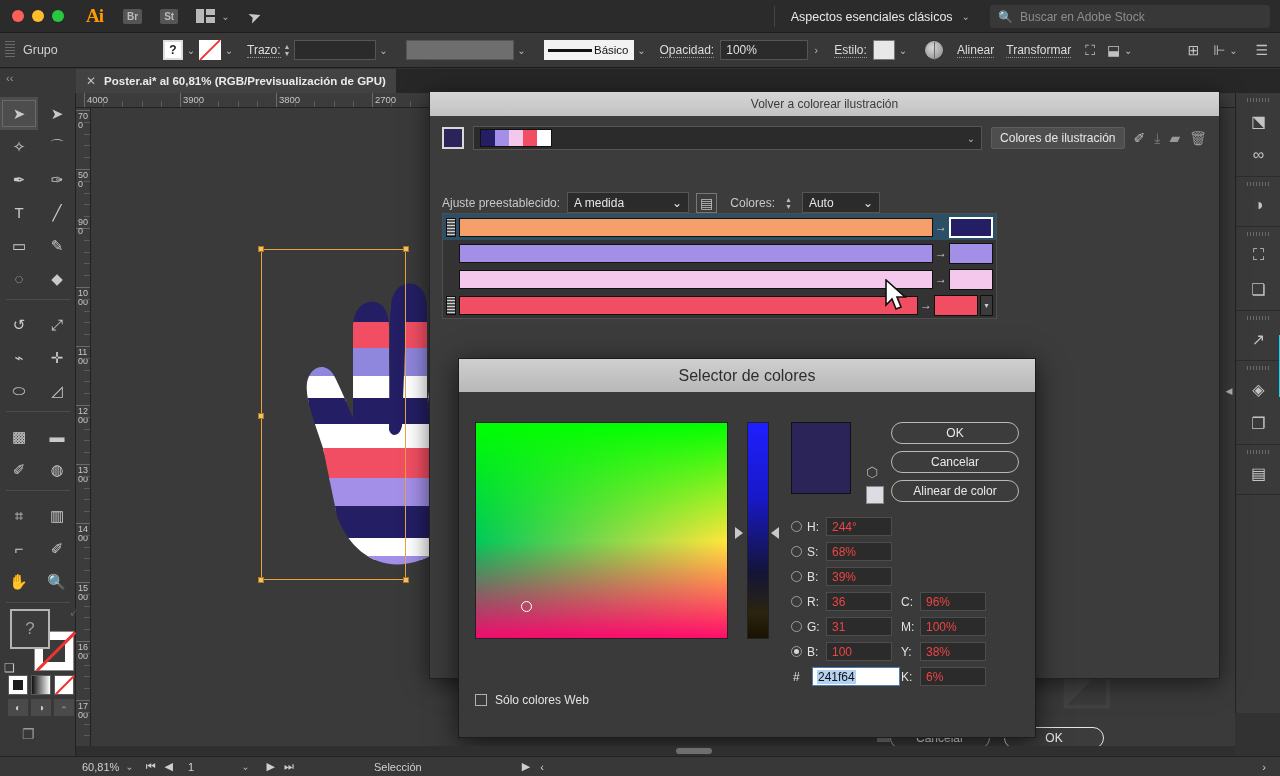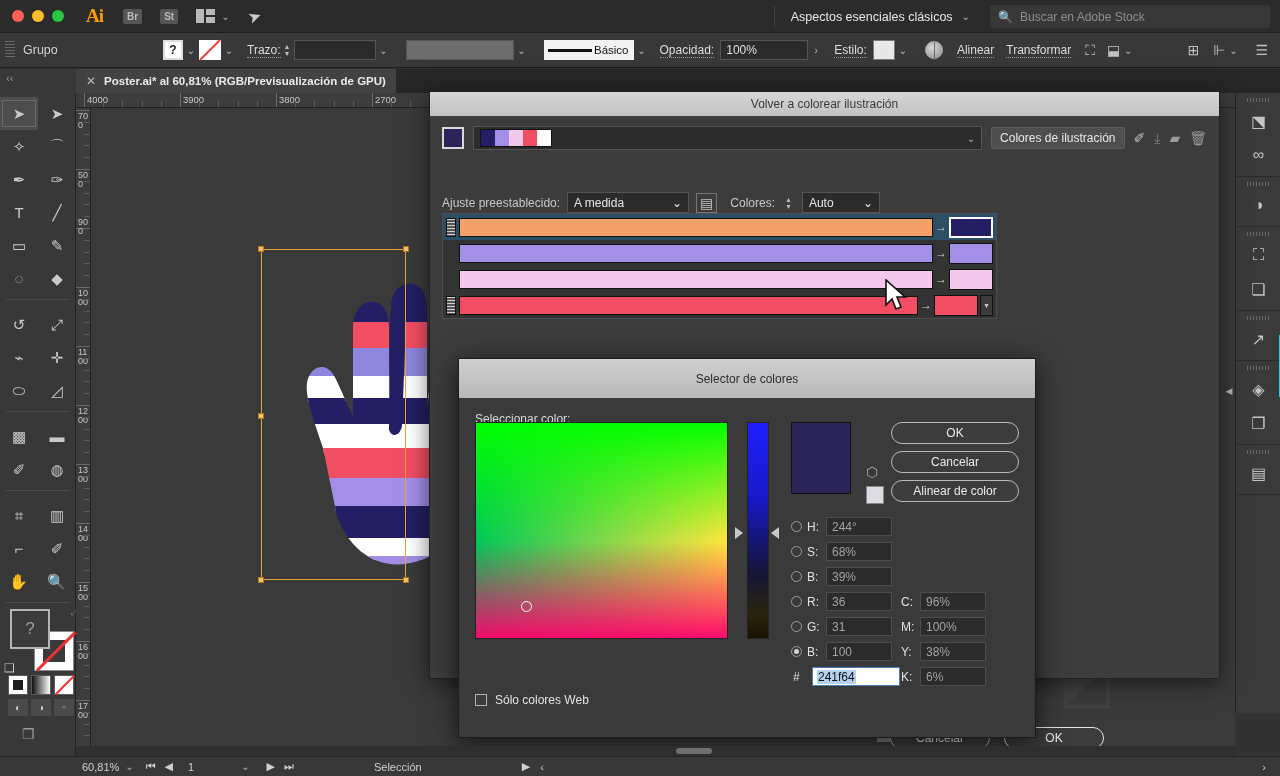--- a/index.html
+++ b/index.html
@@ -170,22 +170,22 @@
   .cbar { flex:1; height:19px; border:1px solid #111; }
   .arrw { width:16px; text-align:center; color:#cfcfcf; font-size:12px; }
   .newsw { width:44px; height:21px; border:1px solid #111; }
   .newsw.hl { border:2px solid #fff; }
   .nuevos-hl { position:absolute; left:849px; top:243px; width:56px; height:62px;
     border:3px solid #16d7f0; }
 
   
   .picker { position:absolute; left:458px; top:358px; width:578px; height:380px;
     background:#3a3a3a; border:1px solid #1c1c1c; box-shadow:0 6px 26px rgba(0,0,0,.65); }
-  .pk-title { height:39px; background:linear-gradient(#cfcfcf,#b8b8b8); color:#2e2e2e;
-    font-size:12px; display:flex; align-items:center; justify-content:center; }
+  .pk-title { height:33px; background:linear-gradient(#cfcfcf,#b8b8b8); color:#2e2e2e;
+    font-size:16px; display:flex; align-items:center; justify-content:center; }
   .pk-sub { margin:14px 0 0 16px; color:#d8d8d8; font-size:12px; }
   .field { position:absolute; left:16px; top:63px; width:253px; height:217px; border:1px solid #222;
     background:
       linear-gradient(to bottom, rgba(0,0,0,0) 0%, rgba(0,0,0,0) 100%),
       linear-gradient(to right, #00c8ff 0%, #ff00a0 100%); }
   .field-inner { position:absolute; inset:0;
     background:
       linear-gradient(to bottom, rgba(0,255,0,1) 0%, rgba(0,255,0,0) 55%, rgba(255,0,110,0.95) 100%),
       linear-gradient(to right, rgba(0,200,90,1) 0%, rgba(255,230,60,1) 100%); }
   .picker-dot { position:absolute; width:11px; height:11px; border:1.6px solid #fff; border-radius:50%; }
@@ -199,21 +199,21 @@
   .smallsw { position:absolute; left:407px; top:127px; width:18px; height:18px;
     background:#dcdce4; border:1px solid #888; }
   .pkbtn { position:absolute; left:432px; width:128px; height:22px; border:1px solid #b9b9b9;
     border-radius:11px; color:#eaeaea; font-size:12px; display:flex; align-items:center;
     justify-content:center; background:#3c3c3c; }
   .numrow { position:absolute; display:flex; align-items:center; gap:5px; font-size:12px; color:#e2e2e2; }
   .radio { width:11px; height:11px; border:1.4px solid #9d9d9d; border-radius:50%; position:relative; }
   .radio.on:after { content:""; position:absolute; inset:2px; border-radius:50%; background:#d8d8d8; }
   .nlbl { width:14px; }
   .nfld { width:66px; height:19px; background:#2b2b2b; border:1px solid #4d4d4d;
-    display:flex; align-items:center; padding:0 5px; color:#a3a3a3; }
+    display:flex; align-items:center; padding:0 5px; color:#ef4444; }
   .hexfld { width:88px; height:19px; background:#fff; border:1px solid #4a7fb5;
     display:flex; align-items:center; padding:0 4px; }
   .hexfld span { background:#b4d2f0; color:#111; font-size:12px; padding:0 1px; }
   .webrow { position:absolute; left:16px; top:334px; display:flex; align-items:center; gap:8px; }
   .cbx { width:12px; height:12px; border:1.4px solid #b0b0b0; background:#3a3a3a; }
 
   
   .rc-bot { position:absolute; left:460px; top:635px; display:flex; gap:14px; }
   .rcbtn { width:100px; height:22px; border:1px solid #b9b9b9; border-radius:11px; color:#eaeaea;
     font-size:12px; display:flex; align-items:center; justify-content:center; background:#3c3c3c; }
@@ -629,21 +629,20 @@
 
     <div class="rc-chk">✓</div>
     <div class="rc-bot">
       <div class="rcbtn">Cancelar</div>
       <div class="rcbtn prim">OK</div>
     </div>
   </div>
 
   <div class="picker">
     <div class="pk-title">Selector de colores</div>
-    <div class="pk-sub">Seleccionar color:</div>
 
     <div class="field">
       <div class="field-inner"></div>
       <div class="picker-dot" style="left:45px;top:178px"></div>
     </div>
     <div class="hueslider"></div>
     <div class="harrow" style="left:276px;top:168px;border-left:8px solid #c9c9c9"></div>
     <div class="harrow" style="left:312px;top:168px;border-right:8px solid #c9c9c9"></div>
 
     <div class="prevsw"></div>

